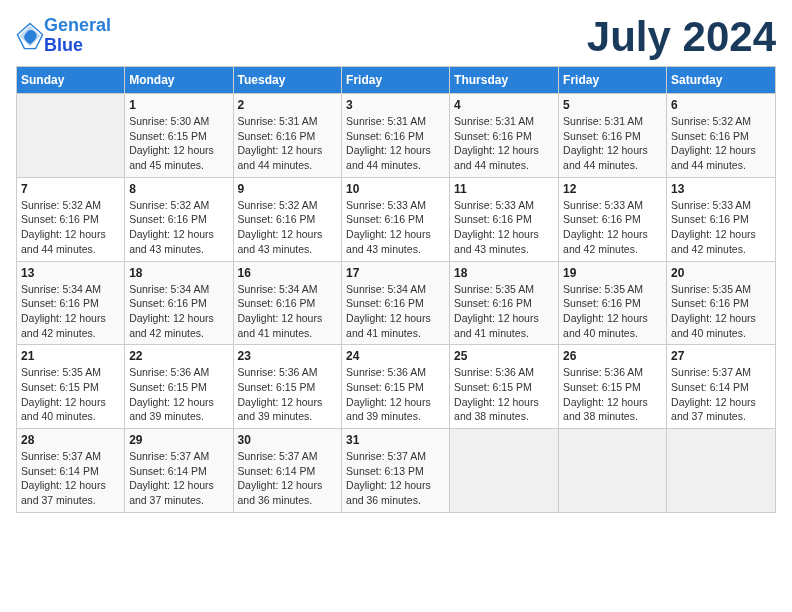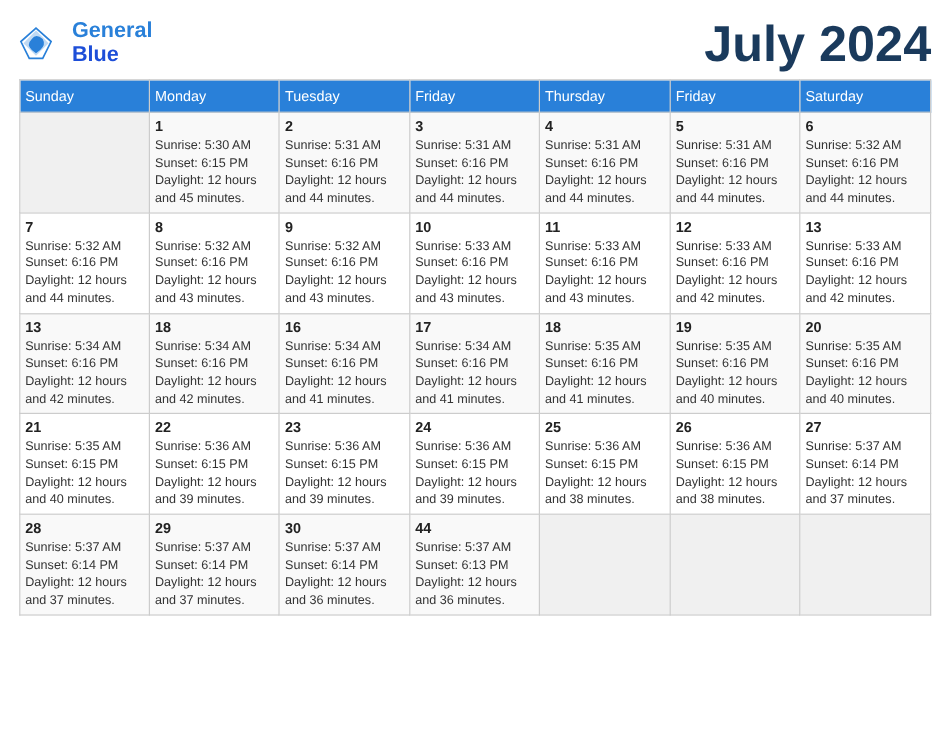--- a/index.html
+++ b/index.html
@@ -12,21 +12,21 @@
     }
     .header {
       display: flex;
       justify-content: space-between;
       align-items: flex-start;
       margin-bottom: 8px;
     }
     .logo {
       display: flex;
       align-items: center;
-      gap: 16px;
+      gap: 0;
     }
     .logo-text {
       font-size: 18px;
       font-weight: bold;
       color: #1a3a5c;
       line-height: 1.1;
     }
     .logo-text span {
       color: #2980d9;
     }
@@ -52,21 +52,21 @@
       width: 100%;
       border-collapse: collapse;
       font-size: 11px;
     }
     thead tr th {
       background-color: #2980d9;
       color: #fff;
       padding: 6px 4px;
       text-align: left;
       font-size: 12px;
-      font-weight: normal;
+      font-weight: bold;
       border: 1px solid #ccc;
     }
     tbody tr td {
       border: 1px solid #ccc;
       padding: 4px;
       vertical-align: top;
       height: 80px;
       width: 113px;
     }
     tbody tr:nth-child(odd) td {
@@ -307,21 +307,21 @@
           Sunrise: 5:37 AM<br>Sunset: 6:14 PM<br>Daylight: 12 hours <br>and 37 minutes.
         </div>
       </td>
         <td>
         <div class="day-num">30</div>
         <div class="day-info">
           Sunrise: 5:37 AM<br>Sunset: 6:14 PM<br>Daylight: 12 hours <br>and 36 minutes.
         </div>
       </td>
         <td>
-        <div class="day-num">44</div>
+        <div class="day-num">31</div>
         <div class="day-info">
           Sunrise: 5:37 AM<br>Sunset: 6:13 PM<br>Daylight: 12 hours <br>and 36 minutes.
         </div>
       </td>
         <td class="empty-cell"></td>
         <td class="empty-cell"></td>
         <td class="empty-cell"></td>
       </tr>
     </tbody>
 </table>

